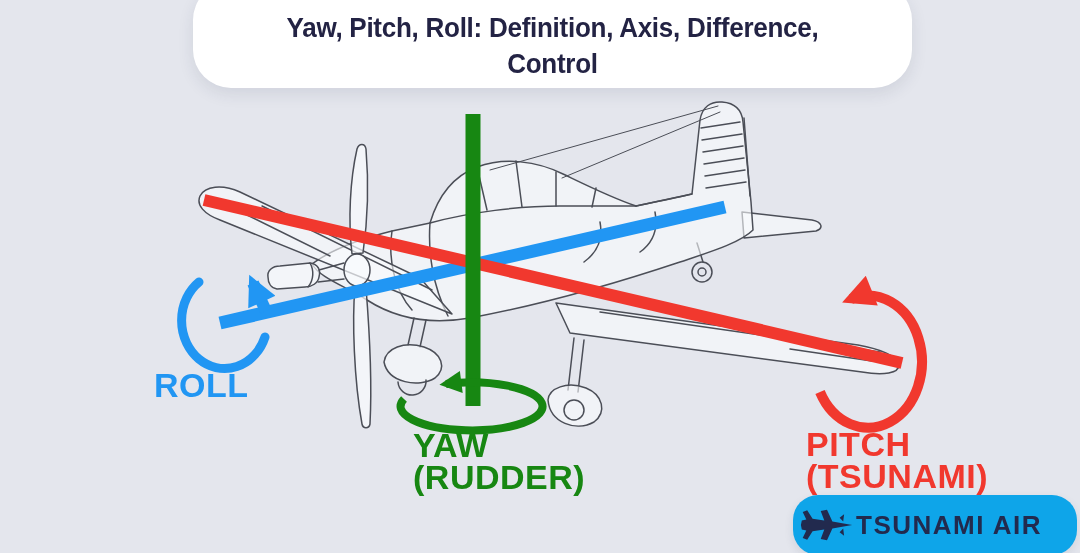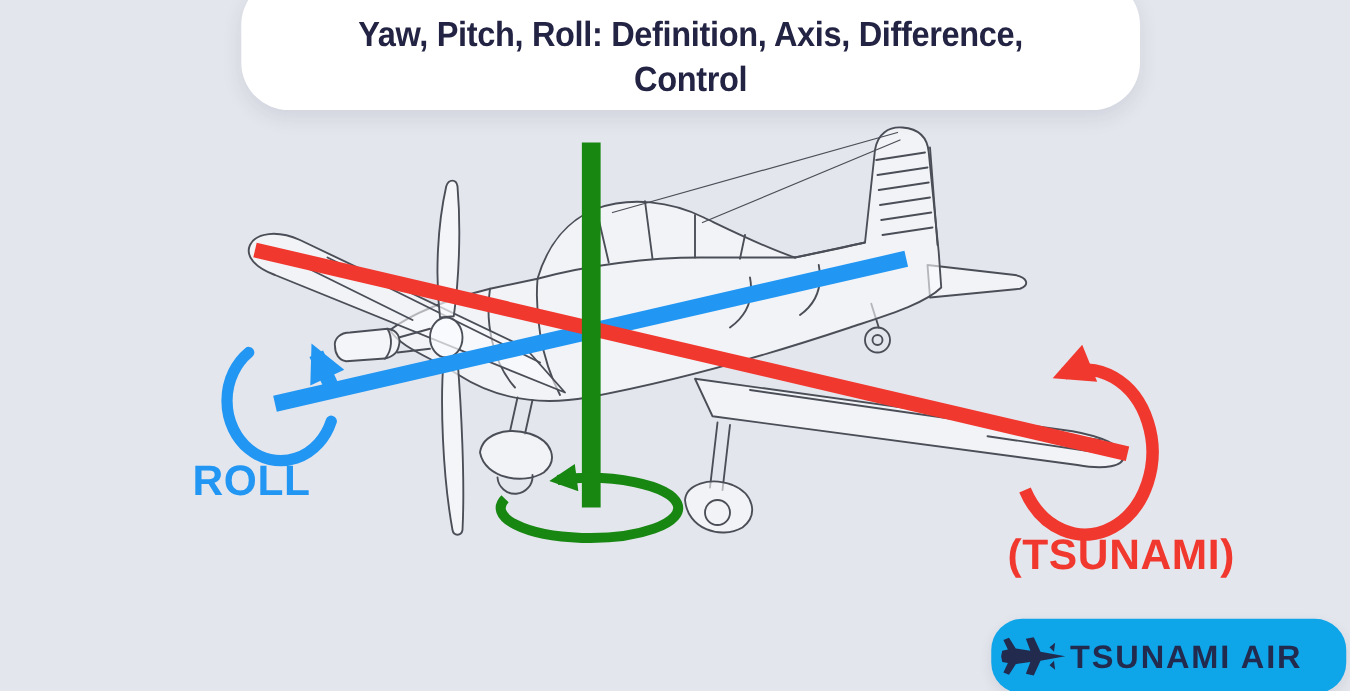--- a/index.html
+++ b/index.html
@@ -115,21 +115,26 @@
   <div class="title-box">
     <div class="title-text">
       <div>Yaw, Pitch, Roll: Definition, Axis, Difference,</div>
       <div>Control</div>
     </div>
   </div>
 
   <div class="axis-label roll">
     <div>ROLL</div>
   </div>
+  <div class="axis-label yaw">
+    <div>YAW</div>
+    <div>(RUDDER)</div>
+  </div>
   <div class="axis-label pitch">
+    <div>PITCH</div>
     <div>(TSUNAMI)</div>
   </div>
 
   <div class="logo-pill">
     <svg width="54" height="40" viewBox="0 0 60 44">
       <path fill="#222a4e" d="M 58 22 L 36 18 L 30 5 L 23 6.5 L 27 17 L 14 15 L 8 5.5 L 3 7.5 L 7 16 L 2 17 L 1 22 L 2 27 L 7 28 L 3 36.5 L 8 38.5 L 14 29 L 27 27 L 23 37.5 L 30 39 L 36 26 L 58 22 Z"></path>
       <path fill="#222a4e" d="M 44 14 L 49 10 L 48 18 Z M 44 30 L 49 34 L 48 26 Z"></path>
     </svg>
     <span class="logo-text">TSUNAMI AIR</span>
   </div>

